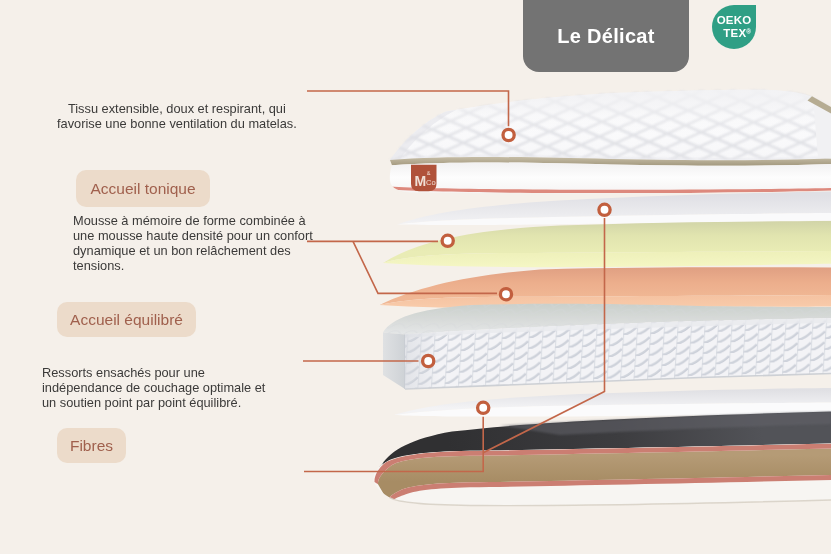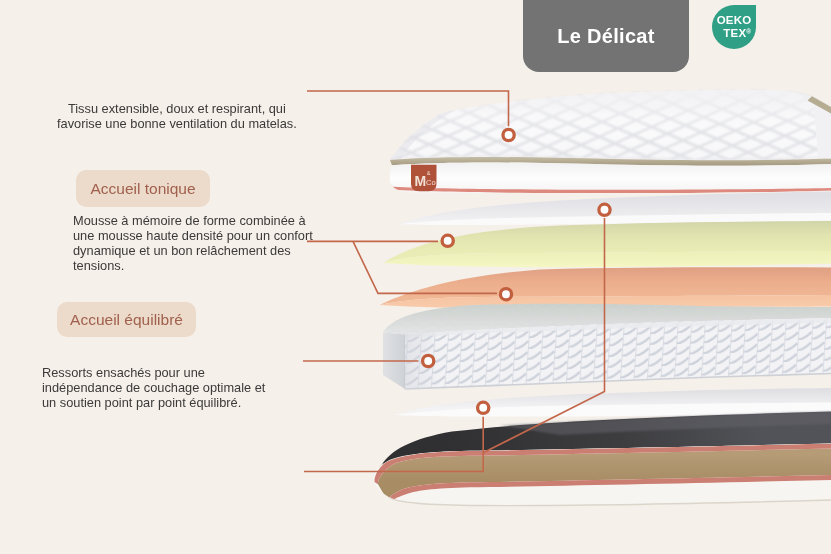--- a/index.html
+++ b/index.html
@@ -255,17 +255,18 @@
 </g>
 </svg>
 
 <div class="title">Le Délicat</div>
 <div class="oeko">
       <div>OEKO<br>TEX<span style="font-size:6.5px;vertical-align:3px">®</span></div>
     </div>
 
 <div class="pill" style="left:57px;top:170px;width:134px;height:37px;margin-left:19px;">Accueil tonique</div>
 <div class="pill" style="left:57px;top:302px;width:139px;height:35px;">Accueil équilibré</div>
+<div class="pill" style="left:57px;top:428px;width:69px;height:35px;">Fibres</div>
 
 <div class="txt" style="left:57px;top:100.5px;text-align:center;">Tissu extensible, doux et respirant, qui<br>favorise une bonne ventilation du matelas.</div>
 <div class="txt" style="left:57px;top:213px;margin-left:16px;">Mousse à mémoire de forme combinée à<br>une mousse haute densité pour un confort<br>dynamique et un bon relâchement des<br>tensions.</div>
 <div class="txt" style="left:42px;top:348.5px;margin-top:16px;">Ressorts ensachés pour une<br>indépendance de couchage optimale et<br>un soutien point par point équilibré.</div>
 </div>
 
 </body></html>

